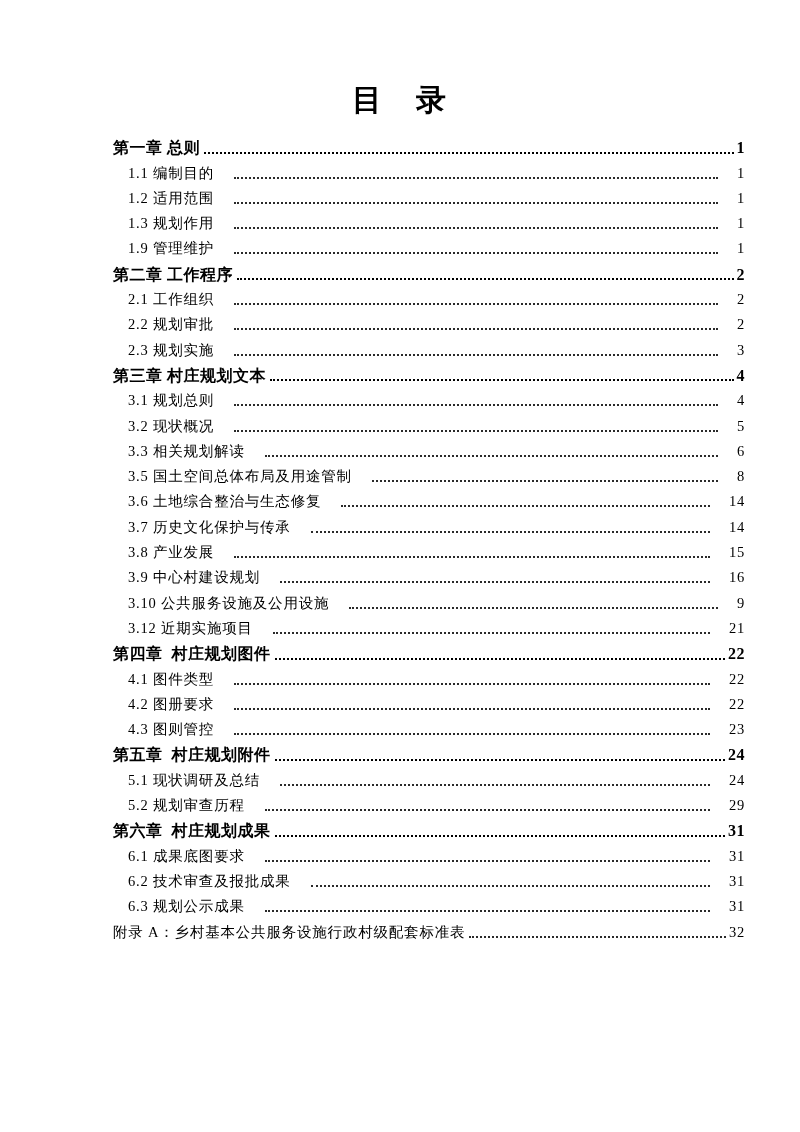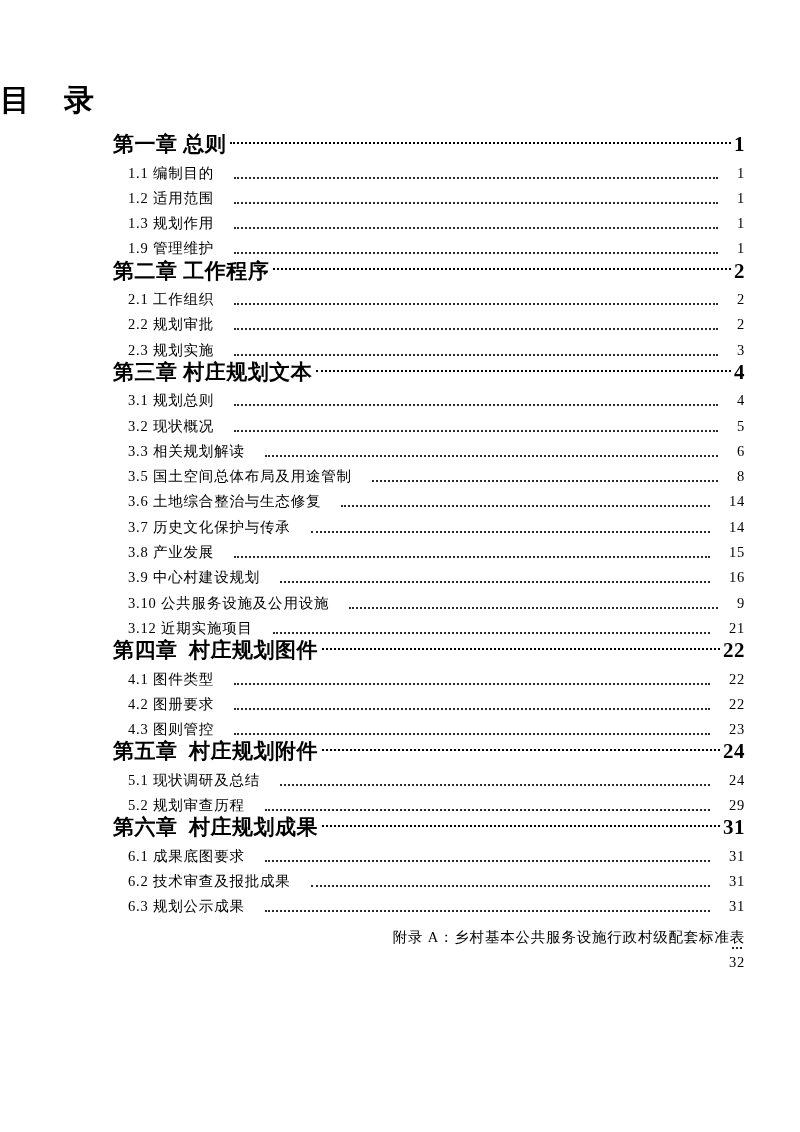--- a/index.html
+++ b/index.html
@@ -17,51 +17,49 @@
   }
   .page {
     position: relative;
     width: 800px;
     height: 1132px;
     background: #ffffff;
   }
   .doc-title {
     margin: 0;
     padding-top: 82px;
+    text-align: center;
     font-size: 30px;
     line-height: 36px;
     font-weight: bold;
     letter-spacing: 2px;
     white-space: pre;
   }
   .toc {
     margin: 14px 55px 0 113px; 
   }
   .row {
     display: flex;
     align-items: flex-end;
     height: 25.3px;
     font-size: 14.5px;
     line-height: 19px;
   }
   .row.chapter {
     font-weight: bold;
-    font-size: 21px;
+    font-size: 16px;
     letter-spacing: 0.5px;
-    align-items: center;
   }
   .row.section {
     padding-left: 15px;
     letter-spacing: 0.8px;
     gap: 16px;
   }
   .row.appendix {
-    margin-top: 12px;
     letter-spacing: 0.8px;
-    flex-direction: column;
   }
   .label {
     white-space: pre;
     flex: 0 0 auto;
   }
   .leader {
     flex: 1 1 auto;
     margin: 0 3px 4px 4px;
     border-bottom: 2px dotted #2a2a2a;
     min-width: 10px;

